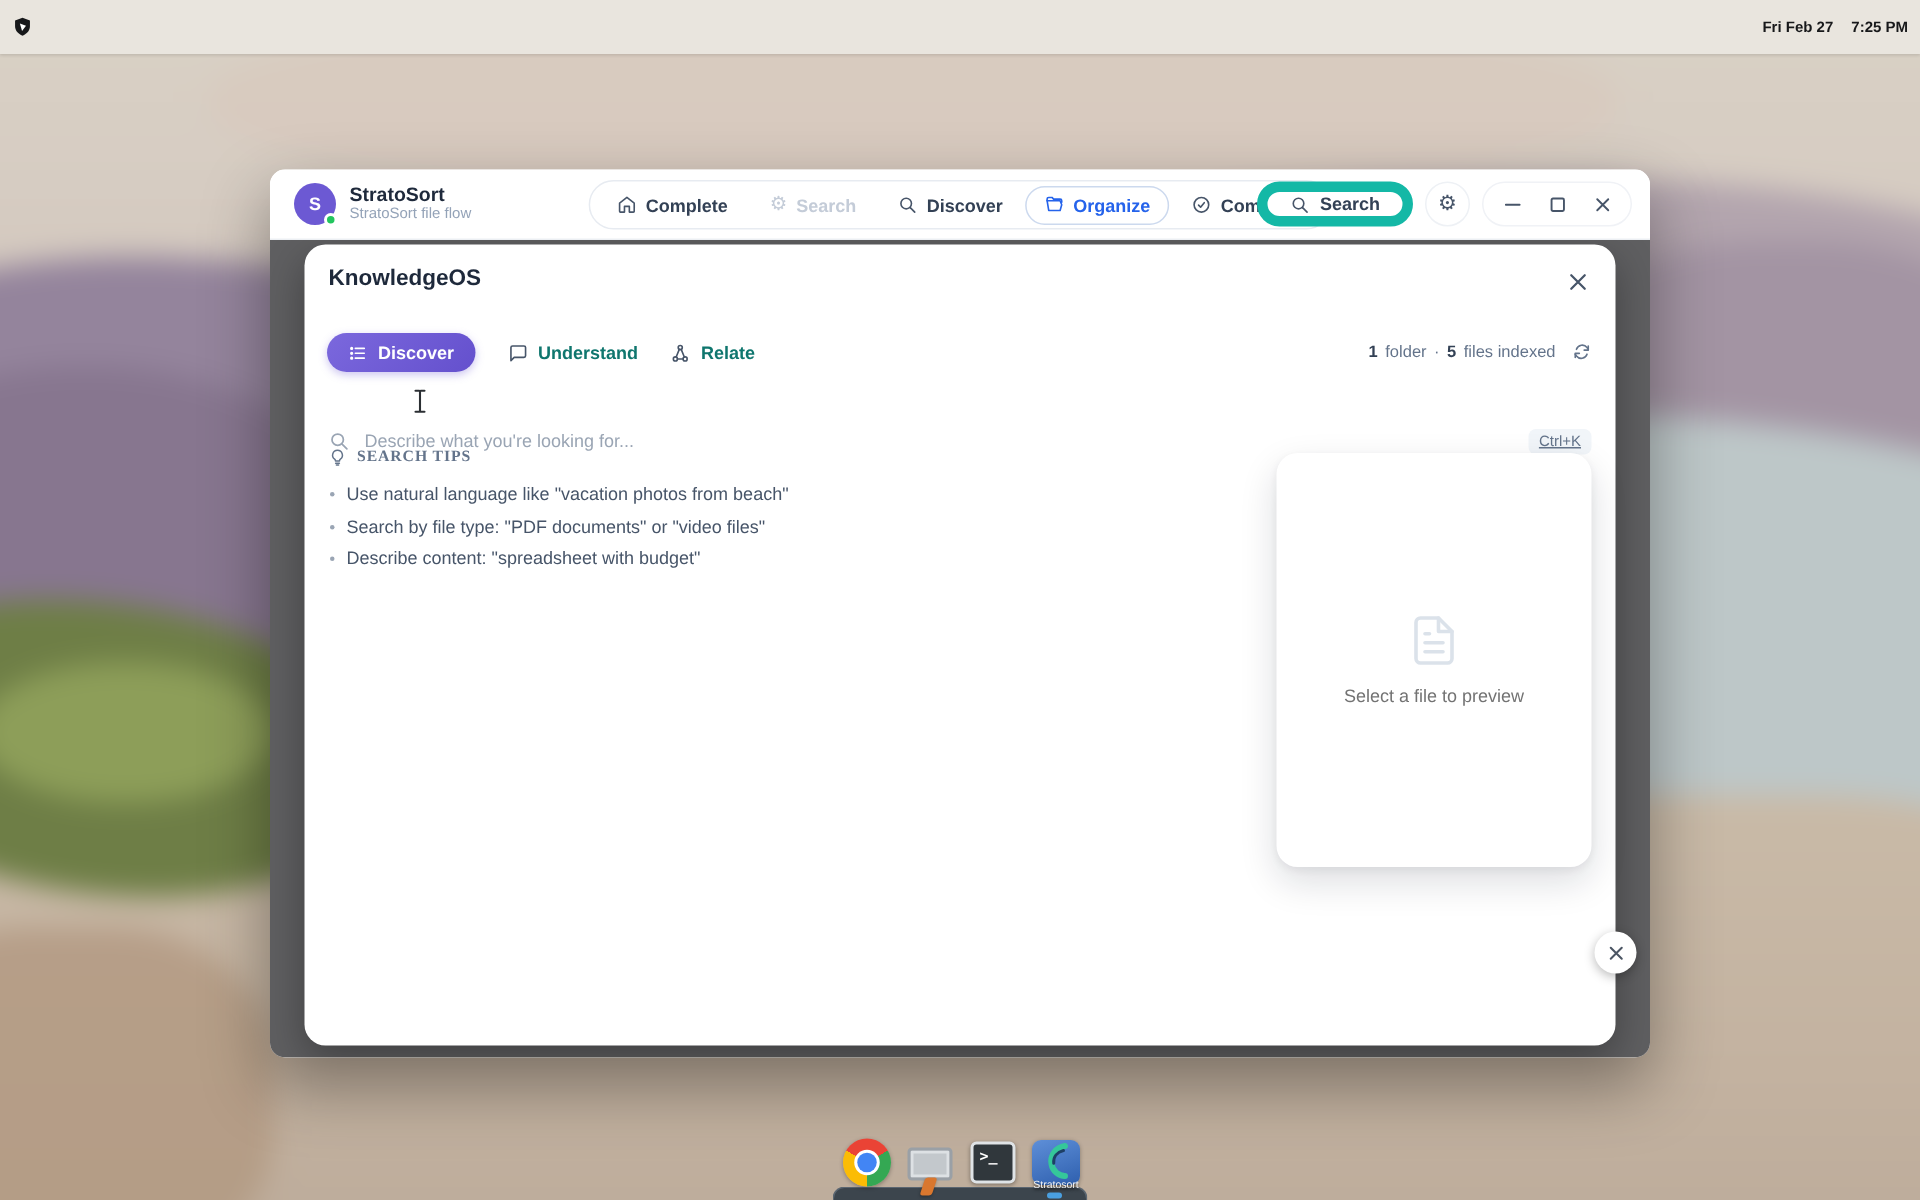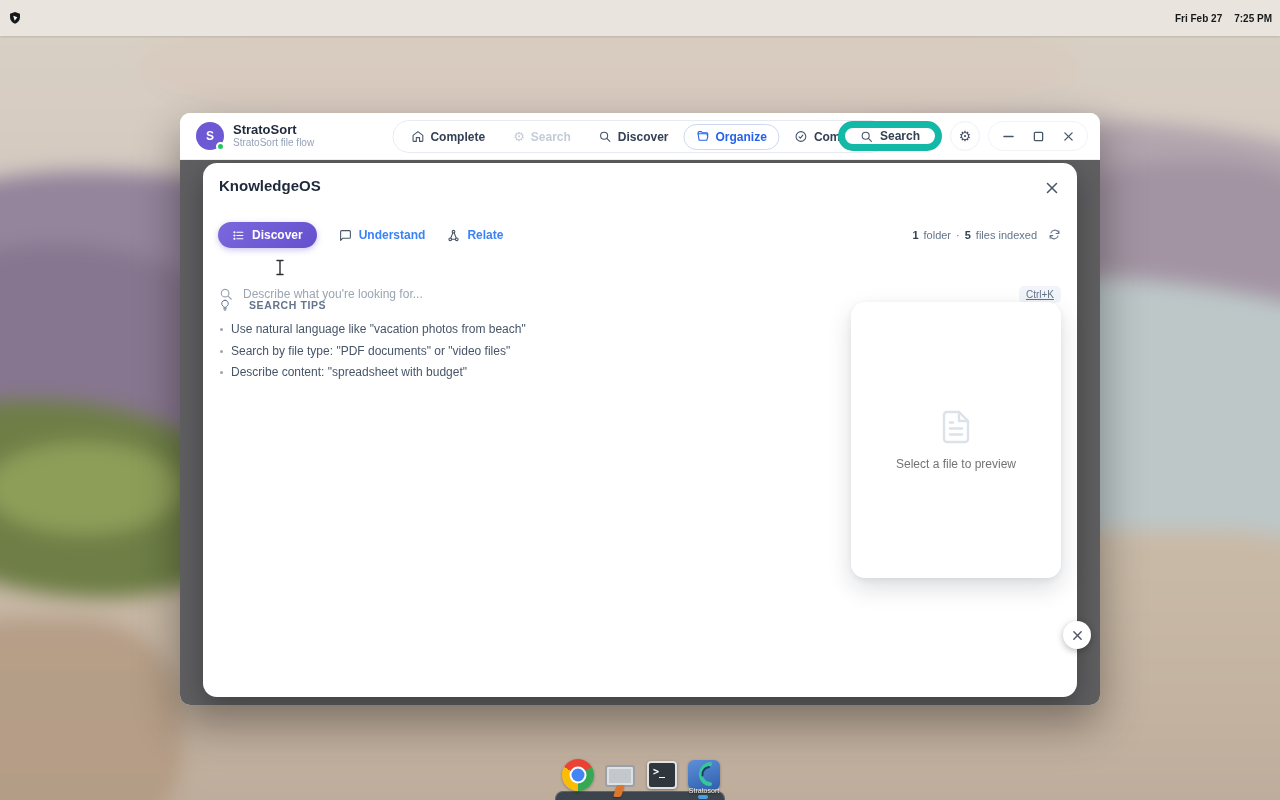--- a/index.html
+++ b/index.html
@@ -66,41 +66,41 @@
   .win-body { position:absolute; left:0; top:47px; right:0; bottom:0; background:#5f5f61; }
 
   
   .modal { position:absolute; left:23px; top:3px; width:874px; height:534px; background:#fff;
     border-radius:14px; box-shadow:0 10px 28px rgba(0,0,0,.32); }
   .modal-title { position:absolute; left:16px; top:14px; font-size:15px; font-weight:700; color:#1e293b; }
   .modal-close { position:absolute; right:14px; top:14px; width:22px; height:22px;
     display:flex; align-items:center; justify-content:center; }
 
   .tabs-row { position:absolute; left:15px; top:59px; display:flex; align-items:center; gap:22px; }
-  .ktab { display:flex; align-items:center; gap:7px; font-size:12px; font-weight:600; color:#3b82f6; }
+  .ktab { display:flex; align-items:center; gap:7px; font-size:12px; font-weight:600; color:#0f766e; }
   .ktab svg { stroke:#475569; }
   .ktab.active { background:linear-gradient(135deg,#7b68dd,#6450cd); color:#fff; border-radius:999px;
     padding:6px 14px; box-shadow:0 2px 6px rgba(108,89,211,.35); }
   .ktab.active svg { stroke:#fff; }
 
   .index-status { position:absolute; right:16px; top:65px; display:flex; align-items:center; gap:5px;
     font-size:11px; color:#64748b; }
   .index-status b { color:#334155; font-weight:700; }
   .refresh-btn { margin-left:6px; display:flex; align-items:center; }
 
   .search-row { position:absolute; left:16px; right:16px; top:115px; height:32px;
     display:flex; align-items:center; gap:10px; }
   .search-row input { flex:1; border:none; outline:none; font-size:12px; color:#334155; background:transparent;
     font-family:"Liberation Sans",sans-serif; }
   .search-row input::placeholder { color:#9aa5b4; }
   .kbd-hint { font-size:10px; color:#64748b; background:#f1f5f9; border-radius:5px; padding:3px 7px;text-decoration:underline; }
 
   .tips { position:absolute; left:16px; top:136px; width:460px; }
-  .tips-head { display:flex; align-items:center; gap:18px; font-size:10.5px; font-weight:700;
-    letter-spacing:.6px; color:#64748b; }
+  .tips-head { display:flex; gap:7px; font-size:10.5px; font-weight:700;
+    letter-spacing:.6px; color:#64748b;font-family:Liberation Serif, serif; }
   .tips-list { margin-top:11px; list-style:none; }
   .tips-list li { position:relative; padding-left:12px; font-size:12px; color:#475569; line-height:14.5px;
     margin-bottom:7px; }
   .tips-list li::before { content:""; position:absolute; left:1px; top:6px; width:3px; height:3px;
     border-radius:50%; background:#9aa5b4; }
 
   .preview-card { position:absolute; left:648px; top:139px; width:210px; height:276px; background:#fff;
     border-radius:14px; box-shadow:0 10px 25px rgba(15,23,42,.14), 0 2px 6px rgba(15,23,42,.06);
     display:flex; flex-direction:column; align-items:center; justify-content:center; gap:12px; }
   .preview-text { font-size:12px; color:#737373; }

